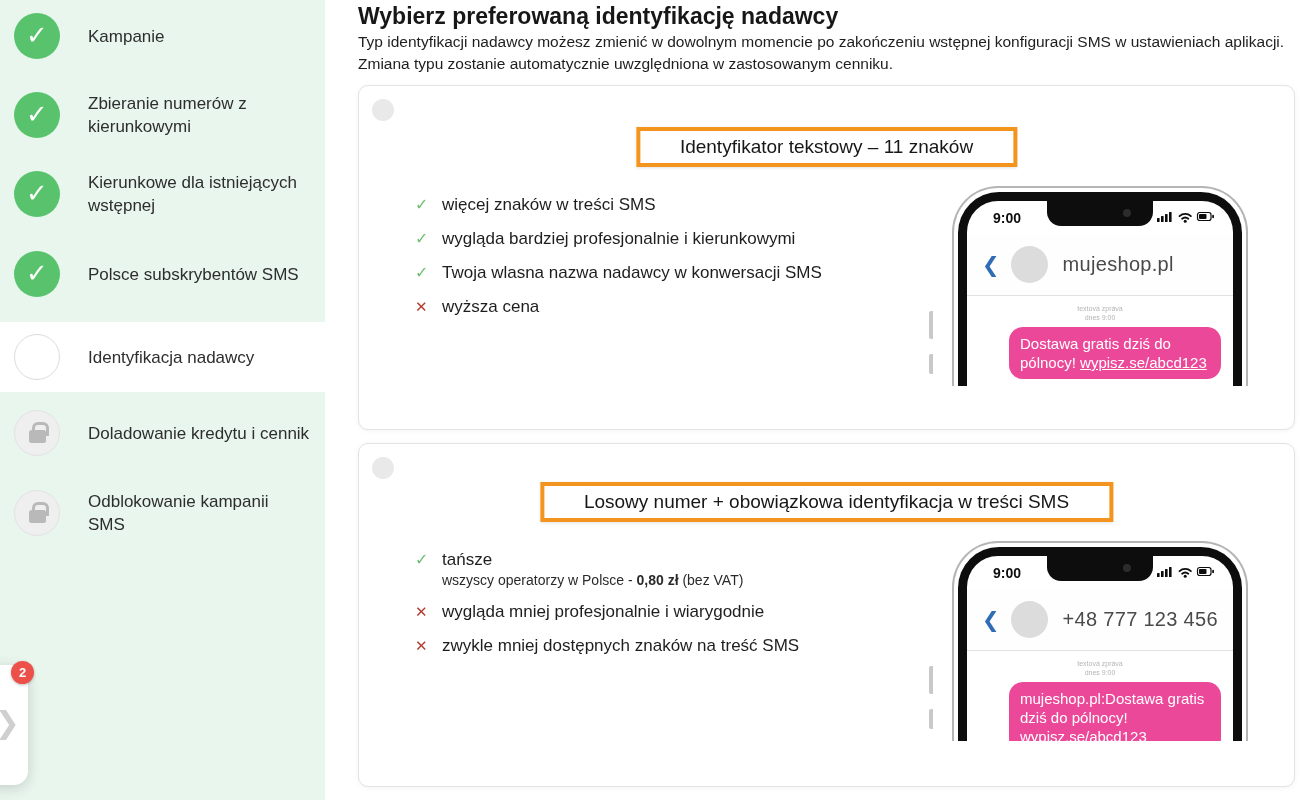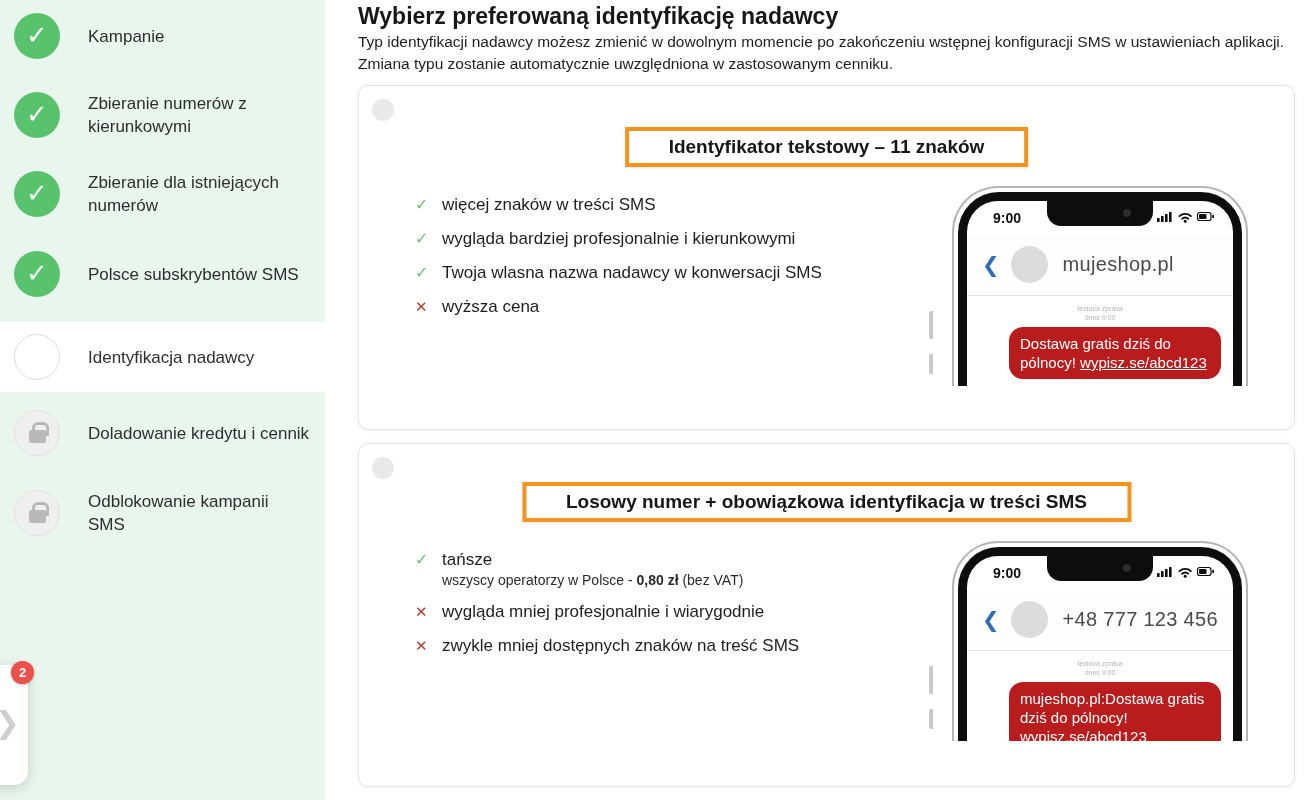--- a/index.html
+++ b/index.html
@@ -34,21 +34,21 @@
   .main-title { position:absolute; left:358px; top:3px; font-size:23px; font-weight:bold; color:#171717; }
   .main-desc  { position:absolute; left:358px; top:31px; width:928px; font-size:15.5px; line-height:21.5px; color:#1e1e1e; }
 
   
   .card { position:absolute; left:358px; width:937px; background:#fff; border:1px solid #e3e3e3;
     border-radius:10px; box-shadow:0 1px 5px rgba(0,0,0,.05); cursor:pointer; }
   .card.c1 { top:85px;  height:345px; }
   .card.c2 { top:443px; height:344px; }
   .radio { position:absolute; left:13px; top:13px; width:22px; height:22px; border-radius:50%; background:#e9e9e9; }
   .opt-title-box { position:absolute; left:50%; transform:translateX(-50%); border:4px solid #f2941d;
-    background:#fff; padding:5px 40px; font-size:19px; font-weight:bold; color:#171717; white-space:nowrap;
+    background:#fff; padding:5px 40px; font-size:19px; font-weight:normal; color:#171717; white-space:nowrap;
     box-shadow:0 1px 3px rgba(0,0,0,.12); }
   .c1 .opt-title-box { top:41px; }
   .c2 .opt-title-box { top:38px; }
 
   .bullets { position:absolute; left:56px; width:500px; }
   .c1 .bullets { top:107px; }
   .c2 .bullets { top:104px; }
   .b-row { display:flex; align-items:flex-start; margin-bottom:10px; font-size:17px; line-height:24px; color:#1e1e1e; }
   .b-ic { flex:none; width:27px; font-size:16px; line-height:24px; }
   .b-ic.pro { color:#6cc070; }
@@ -69,21 +69,21 @@
     background:#0d0d0d; border-radius:0 0 14px 14px; z-index:3; }
   .notch .cam { position:absolute; right:22px; top:8px; width:8px; height:8px; border-radius:50%; background:#2c2c2c; }
   .sb-time { position:absolute; left:26px; top:9px; font-size:14px; font-weight:bold; color:#0d0d0d; z-index:4; }
   .sb-icons { position:absolute; right:18px; top:8px; z-index:4; }
   .chat-head { position:absolute; left:0; right:0; top:33px; height:62px; display:flex; align-items:center;
     border-bottom:1px solid #e2e2e2; background:#fefefe; }
   .back-arrow { color:#2e6db4; font-size:21px; font-weight:bold; margin-left:15px; }
   .avatar { width:37px; height:37px; border-radius:50%; background:#dcdcdc; margin-left:11px; flex:none; }
   .sender-name { margin-left:15px; font-size:20px; color:#4a4a4a; letter-spacing:.3px; }
   .sms-meta { margin-top:103px; text-align:center; font-size:7px; line-height:9px; color:#b5b5b5; }
-  .bubble { width:fit-content; max-width:212px; margin:5px 12px 0 auto; background:#b91c1c; color:#fff;
+  .bubble { width:fit-content; max-width:212px; margin:5px 12px 0 auto; background:#ec4899; color:#fff;
     border-radius:14px; padding:7px 11px; font-size:15px; line-height:19px; }
   .bubble .msg-link { text-decoration:underline; }
   .side-btn { position:absolute; left:-3px; width:4px; background:#c9c9c9; border-radius:2px 0 0 2px; z-index:0; }
   .side-btn.b1 { top:125px; height:28px; }
   .side-btn.b2 { top:168px; height:20px; }
 </style>
 </head>
 <body>
 
 <div class="stage">
@@ -101,21 +101,21 @@
       <span class="step-icon done">
           <span class="chk">✓</span>
         </span>
       <span class="side-label">Zbieranie numerów z kierunkowymi</span>
     </div>
 
     <div class="side-row" style="top:159px">
       <span class="step-icon done">
           <span class="chk">✓</span>
         </span>
-      <span class="side-label">Zbieranie dla istniejących numerów</span>
+      <span class="side-label">Kierunkowe dla istniejących wstępnej</span>
     </div>
 
     <div class="side-row" style="top:239px">
       <span class="step-icon done">
           <span class="chk">✓</span>
         </span>
       <span class="side-label">Polsce subskrybentów SMS</span>
     </div>
 
     <div class="side-row active" style="top:322px">

